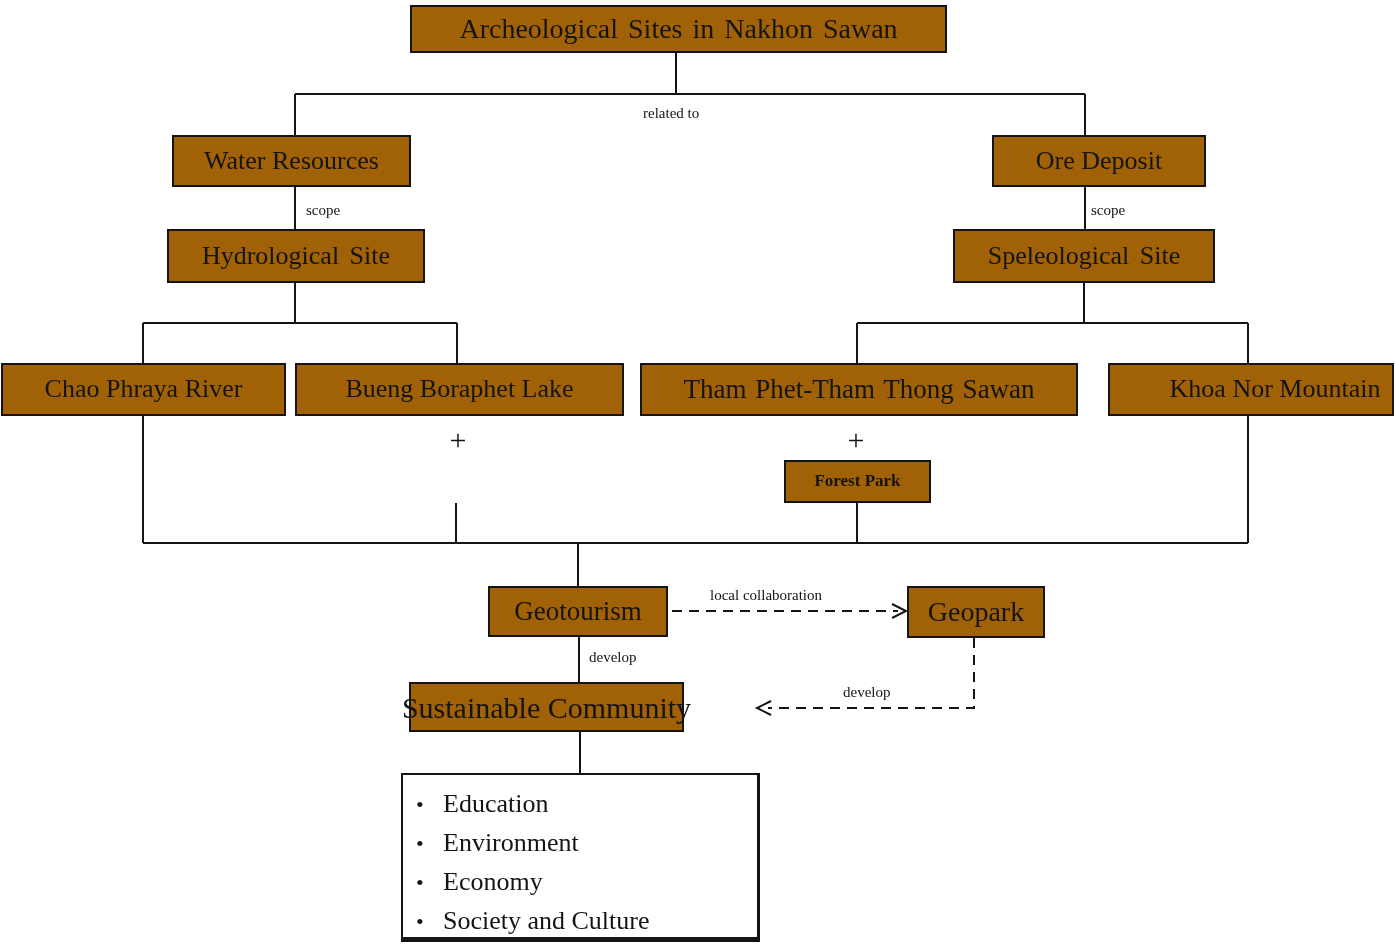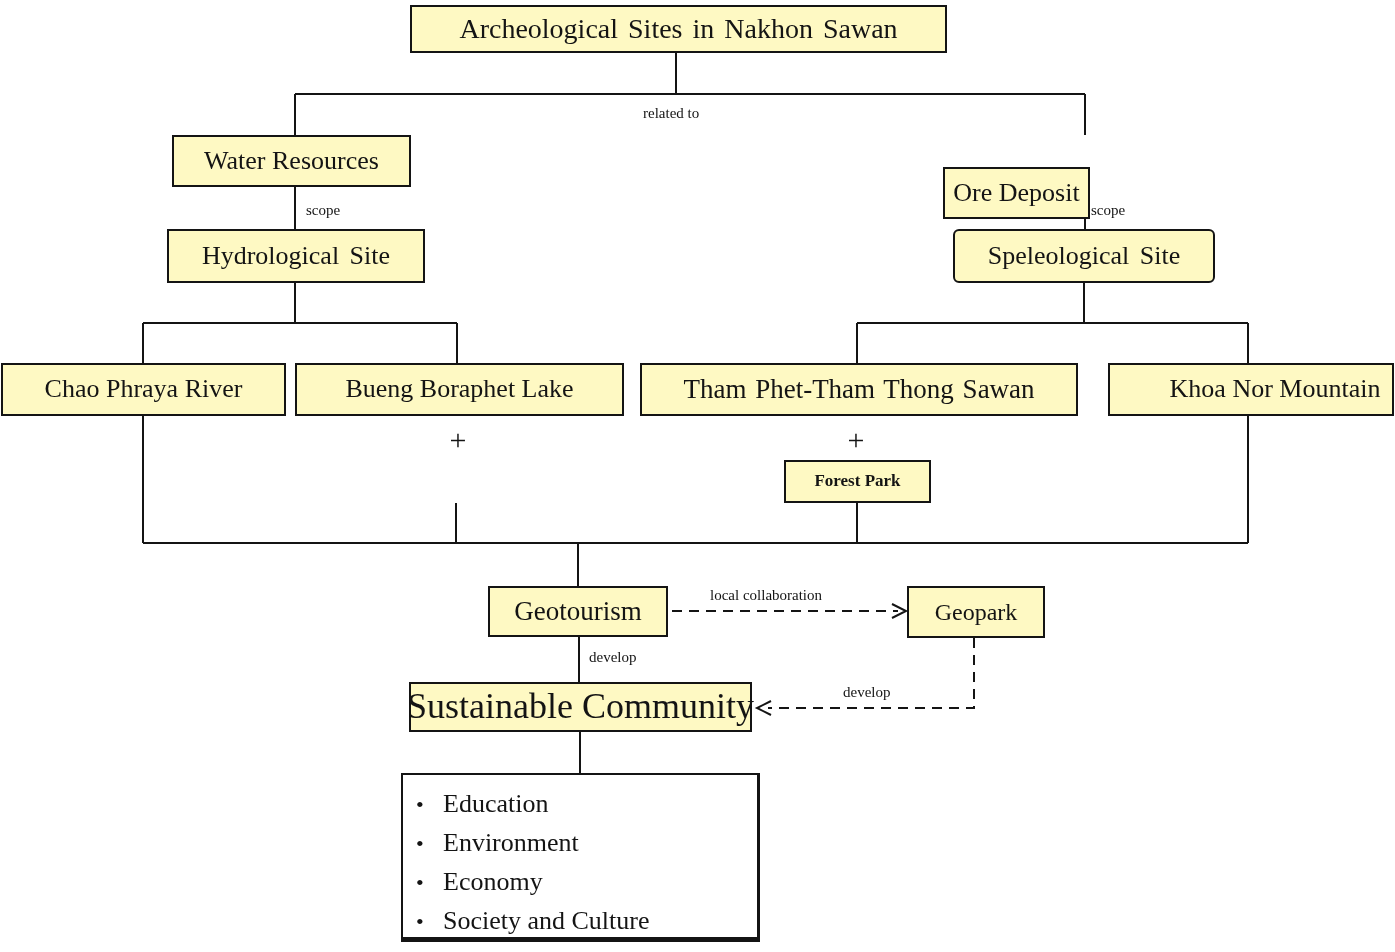--- a/index.html
+++ b/index.html
@@ -17,21 +17,21 @@
     overflow: hidden;
   }
   #connectors {
     position: absolute;
     left: 0;
     top: 0;
   }
   .node {
     position: absolute;
     box-sizing: border-box;
-    background: #fef9c3;
+    background: #a16207;
     border: 2px solid #141414;
     display: flex;
     align-items: center;
     justify-content: center;
     text-align: center;
     font-size: 26px;
     line-height: 1.1;
     white-space: nowrap;
   }
   .edge-label {
@@ -110,46 +110,46 @@
     <path fill="none" stroke="#141414" stroke-width="2" stroke-dasharray="10 7" d="M672 611 L898 611
              M974 638 L974 708 L768 708"></path>
     <path fill="none" stroke="#141414" stroke-width="2" d="M892 604 L906 611 L892 618"></path>
     <path fill="none" stroke="#141414" stroke-width="2" d="M771 701 L757 708 L771 715"></path>
   </svg>
 
   <div class="node" style="left:410px; top:5px; width:537px; height:48px; font-size:28px; word-spacing:3px;">Archeological Sites in Nakhon Sawan</div>
 
   <div class="node" style="left:172px; top:135px; width:239px; height:52px;">Water Resources</div>
 
-  <div class="node" style="left:943px; top:135px; width:147px; height:52px;margin-top:32px;">Ore Deposit</div>
+  <div class="node" style="left:992px; top:135px; width:214px; height:52px;">Ore Deposit</div>
 
   <div class="node" style="left:167px; top:229px; width:258px; height:54px; word-spacing:4px;">Hydrological Site</div>
 
-  <div class="node" style="left:953px; top:229px; width:262px; height:54px; word-spacing:4px;border-radius:6px;">Speleological Site</div>
+  <div class="node" style="left:953px; top:229px; width:262px; height:54px; word-spacing:4px;">Speleological Site</div>
 
   <div class="node" style="left:1px; top:363px; width:285px; height:53px;">Chao Phraya River</div>
 
   <div class="node" style="left:295px; top:363px; width:329px; height:53px;">Bueng Boraphet Lake</div>
 
   <div class="node" style="left:640px; top:363px; width:438px; height:53px; font-size:27px; word-spacing:2px;">Tham Phet-Tham Thong Sawan</div>
 
   <div class="node" style="left:1108px; top:363px; width:286px; height:53px;padding-left:48px;">Khoa Nor Mountain</div>
 
   <div class="plus" style="left:443px; top:425px;">+</div>
 
   <div class="plus" style="left:841px; top:425px;">+</div>
 
 
   <div class="node" style="left:784px; top:460px; width:147px; height:43px; font-size:17px;font-weight:bold;">Forest Park</div>
 
   <div class="node" style="left:488px; top:586px; width:180px; height:51px; font-size:27px;">Geotourism</div>
 
-  <div class="node" style="left:907px; top:586px; width:138px; height:52px; font-size:24px;">Geopark</div>
+  <div class="node" style="left:907px; top:586px; width:138px; height:52px; font-size:28px;">Geopark</div>
 
-  <div class="node" style="left:409px; top:682px; width:343px; height:50px; font-size:36px;">Sustainable Community</div>
+  <div class="node" style="left:409px; top:682px; width:275px; height:50px; font-size:30px;">Sustainable Community</div>
 
   <div class="edge-label" style="left:643px; top:105px;">related to</div>
 
   <div class="edge-label" style="left:306px; top:202px;">scope</div>
 
   <div class="edge-label" style="left:1091px; top:202px;">scope</div>
 
   <div class="edge-label" style="left:710px; top:587px;">local collaboration</div>
 
   <div class="edge-label" style="left:589px; top:649px;">develop</div>

